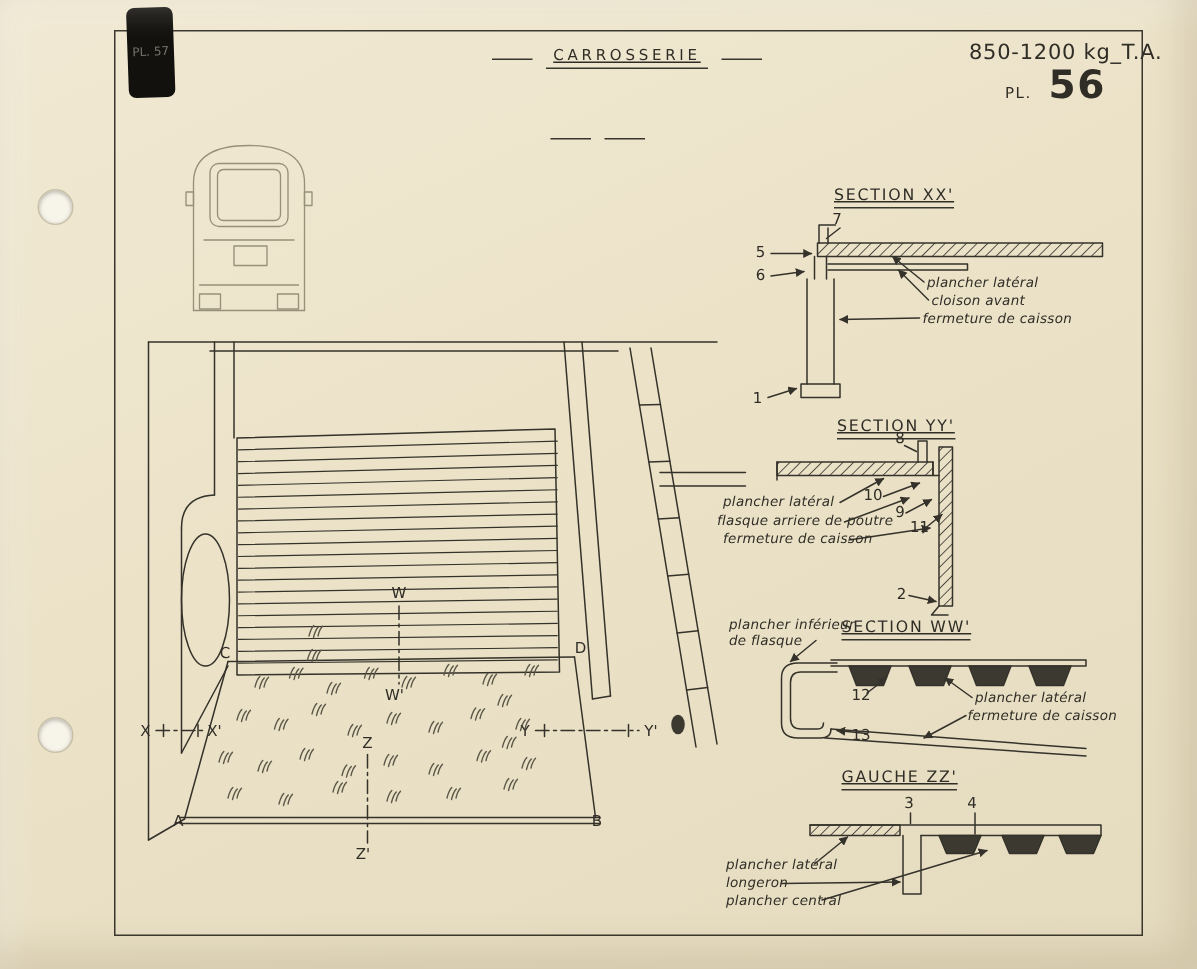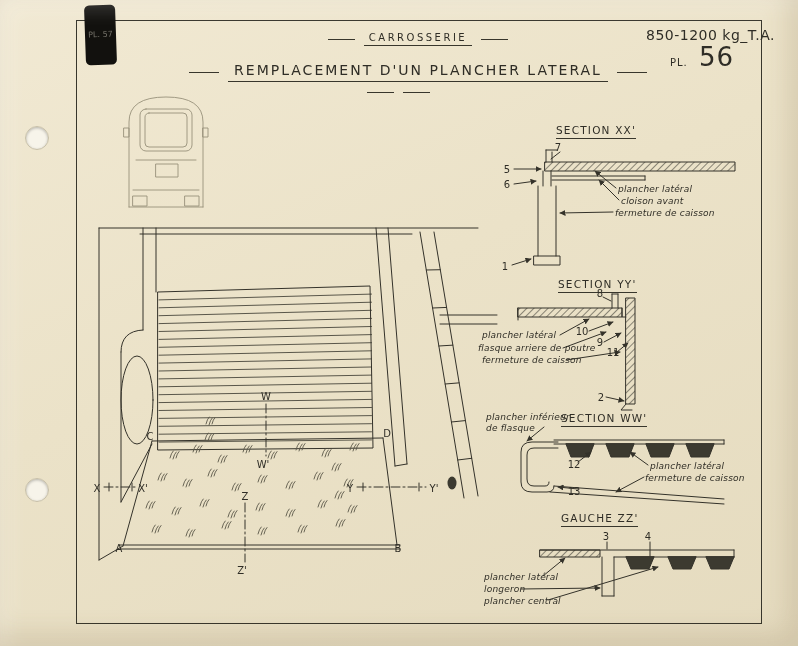--- a/index.html
+++ b/index.html
@@ -10,26 +10,26 @@
         box-shadow:inset -10px -12px 26px rgba(110,90,50,.16), inset 10px 8px 20px rgba(255,255,255,.22);}
   .frame{position:absolute;left:76px;top:20px;width:684px;height:602px;border:1.3px solid #38362c;}
   .hole{position:absolute;width:22px;height:22px;border-radius:50%;background:#f7f4ea;
         border:1px solid #c8c0a8;box-shadow:inset 0 1px 3px rgba(0,0,0,.28);}
   .tab{position:absolute;left:85px;top:5px;width:31px;height:60px;background:#12110e;border-radius:5px;
         transform:rotate(-2deg);display:flex;align-items:center;justify-content:center;}
   .tab-txt{color:#8d8a80;font-size:8px;line-height:1.25;text-align:center;opacity:.8;}
   .t{position:absolute;white-space:nowrap;}
   .hrow{position:absolute;left:76px;width:684px;display:flex;justify-content:center;align-items:center;gap:9px;}
   .flank{border-top:1.2px solid #38362c;width:27px;height:0;}
-  .u{border-bottom:1.2px solid #38362c;}
+  .u{border-bottom:1.2px solid #38362c;text-decoration:underline;}
   .htext{font-size:10px;letter-spacing:2.5px;padding:0 5px 2px;}
   .title-text{font-size:14px;letter-spacing:2px;padding:0 6px 3px;}
   .subtitle-text{font-size:13px;letter-spacing:2.2px;padding:0 6px 3px;}
   .spec{font-size:14px;letter-spacing:.5px;}
-  .plate-num{font-size:26px;font-weight:400;letter-spacing:1px;}
+  .plate-num{font-size:26px;font-weight:700;letter-spacing:1px;}
   .sec-title{font-size:10.5px;letter-spacing:1.2px;padding-bottom:2px;}
   .lbl{font-size:9px;font-style:italic;letter-spacing:.2px;}
   .num{font-size:10px;transform:translate(-50%,-50%);}
   .pt{font-size:10px;transform:translate(-50%,-50%);}
   svg.art{position:absolute;left:0;top:0;width:798px;height:646px;}
 </style>
 </head>
 <body>
 
 <div class="page">
@@ -45,25 +45,20 @@
 
   <div class="hrow" style="top:32px">
     <span class="flank"></span>
     <span class="htext u">CARROSSERIE</span>
     <span class="flank"></span>
   </div>
   <div class="t spec" style="left:646px;top:27px">850-1200 kg_T.A.</div>
   <div class="t" style="left:670px;top:57px;font-size:10px;letter-spacing:1px">PL.</div>
   <div class="t plate-num" style="left:699px;top:42px">56</div>
 
-  <div class="hrow" style="top:62px">
-    <span class="flank" style="width:30px"></span>
-    <span class="title-text u">REMPLACEMENT D'UN PLANCHER LATERAL</span>
-    <span class="flank" style="width:30px"></span>
-  </div>
   <div class="hrow" style="top:92px;left:56px">
     <span class="flank"></span>
     <span class="flank"></span>
   </div>
 
   <svg class="art" viewBox="0 0 798 646">
     <defs>
       <pattern id="hatch" patternUnits="userSpaceOnUse" width="5" height="5" patternTransform="rotate(45)">
         <line x1="0" y1="0" x2="0" y2="5" stroke="#45423a" stroke-width="1.2"></line>
       </pattern>

